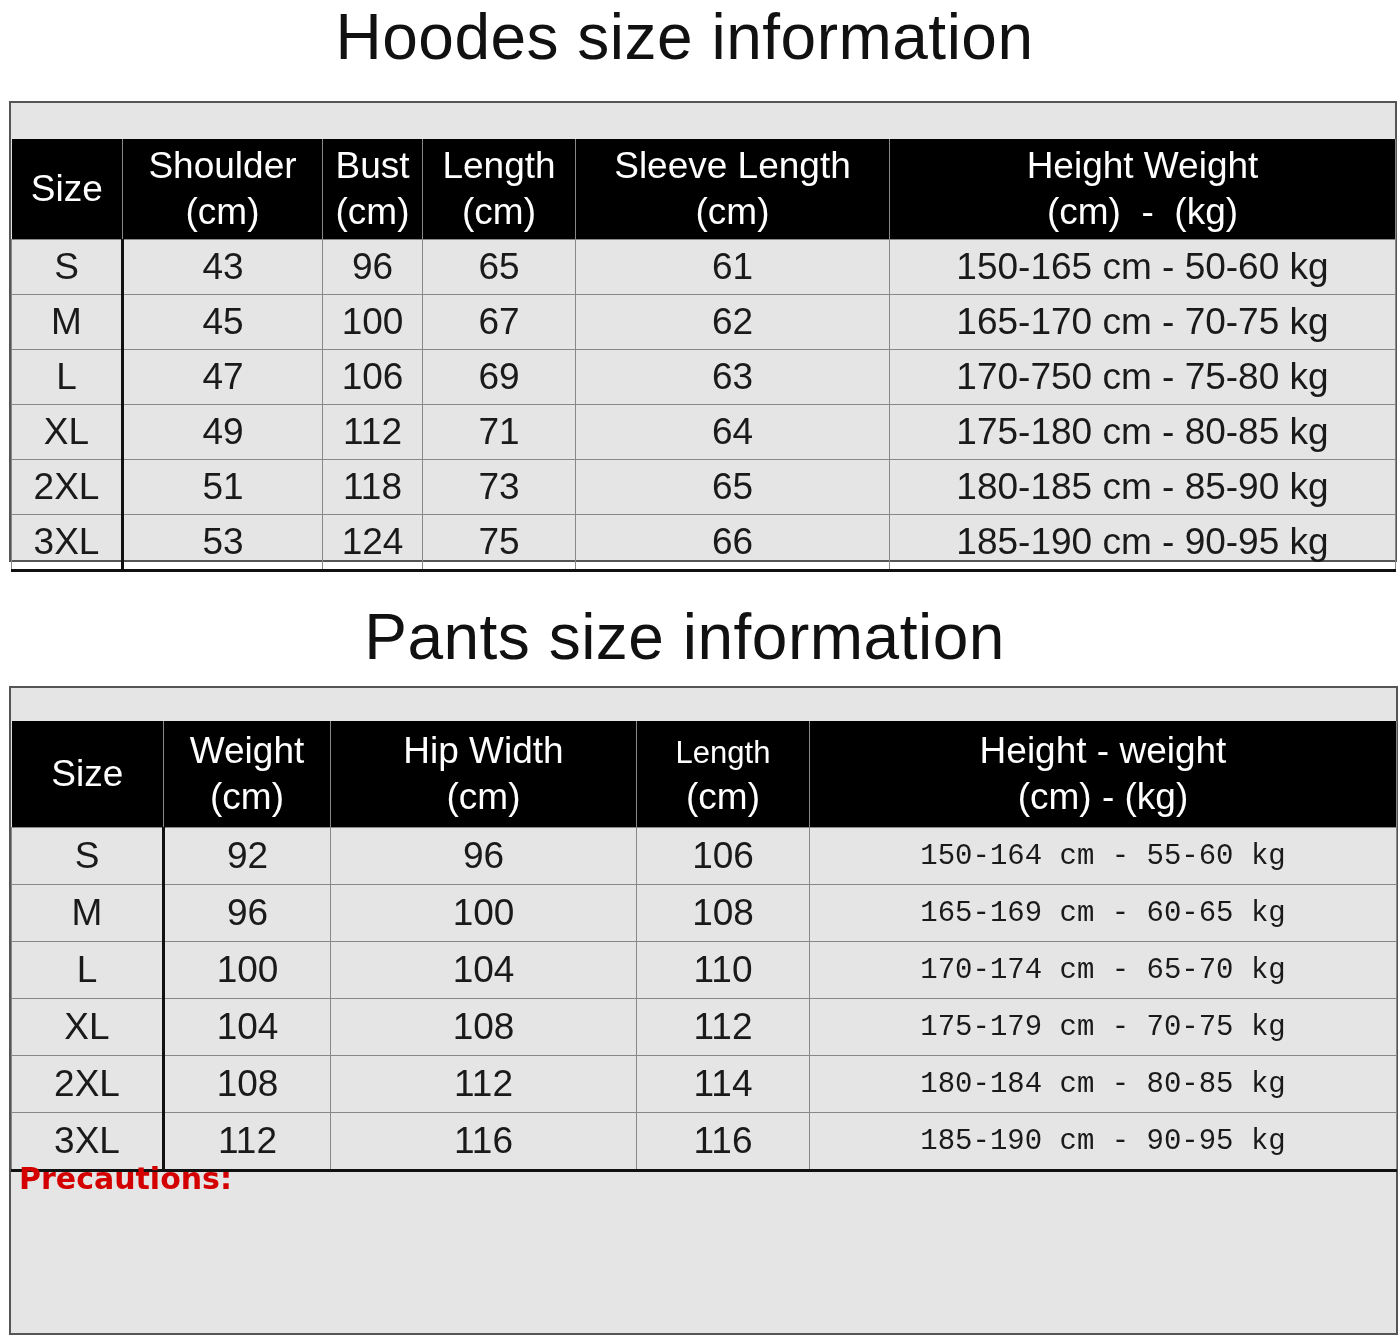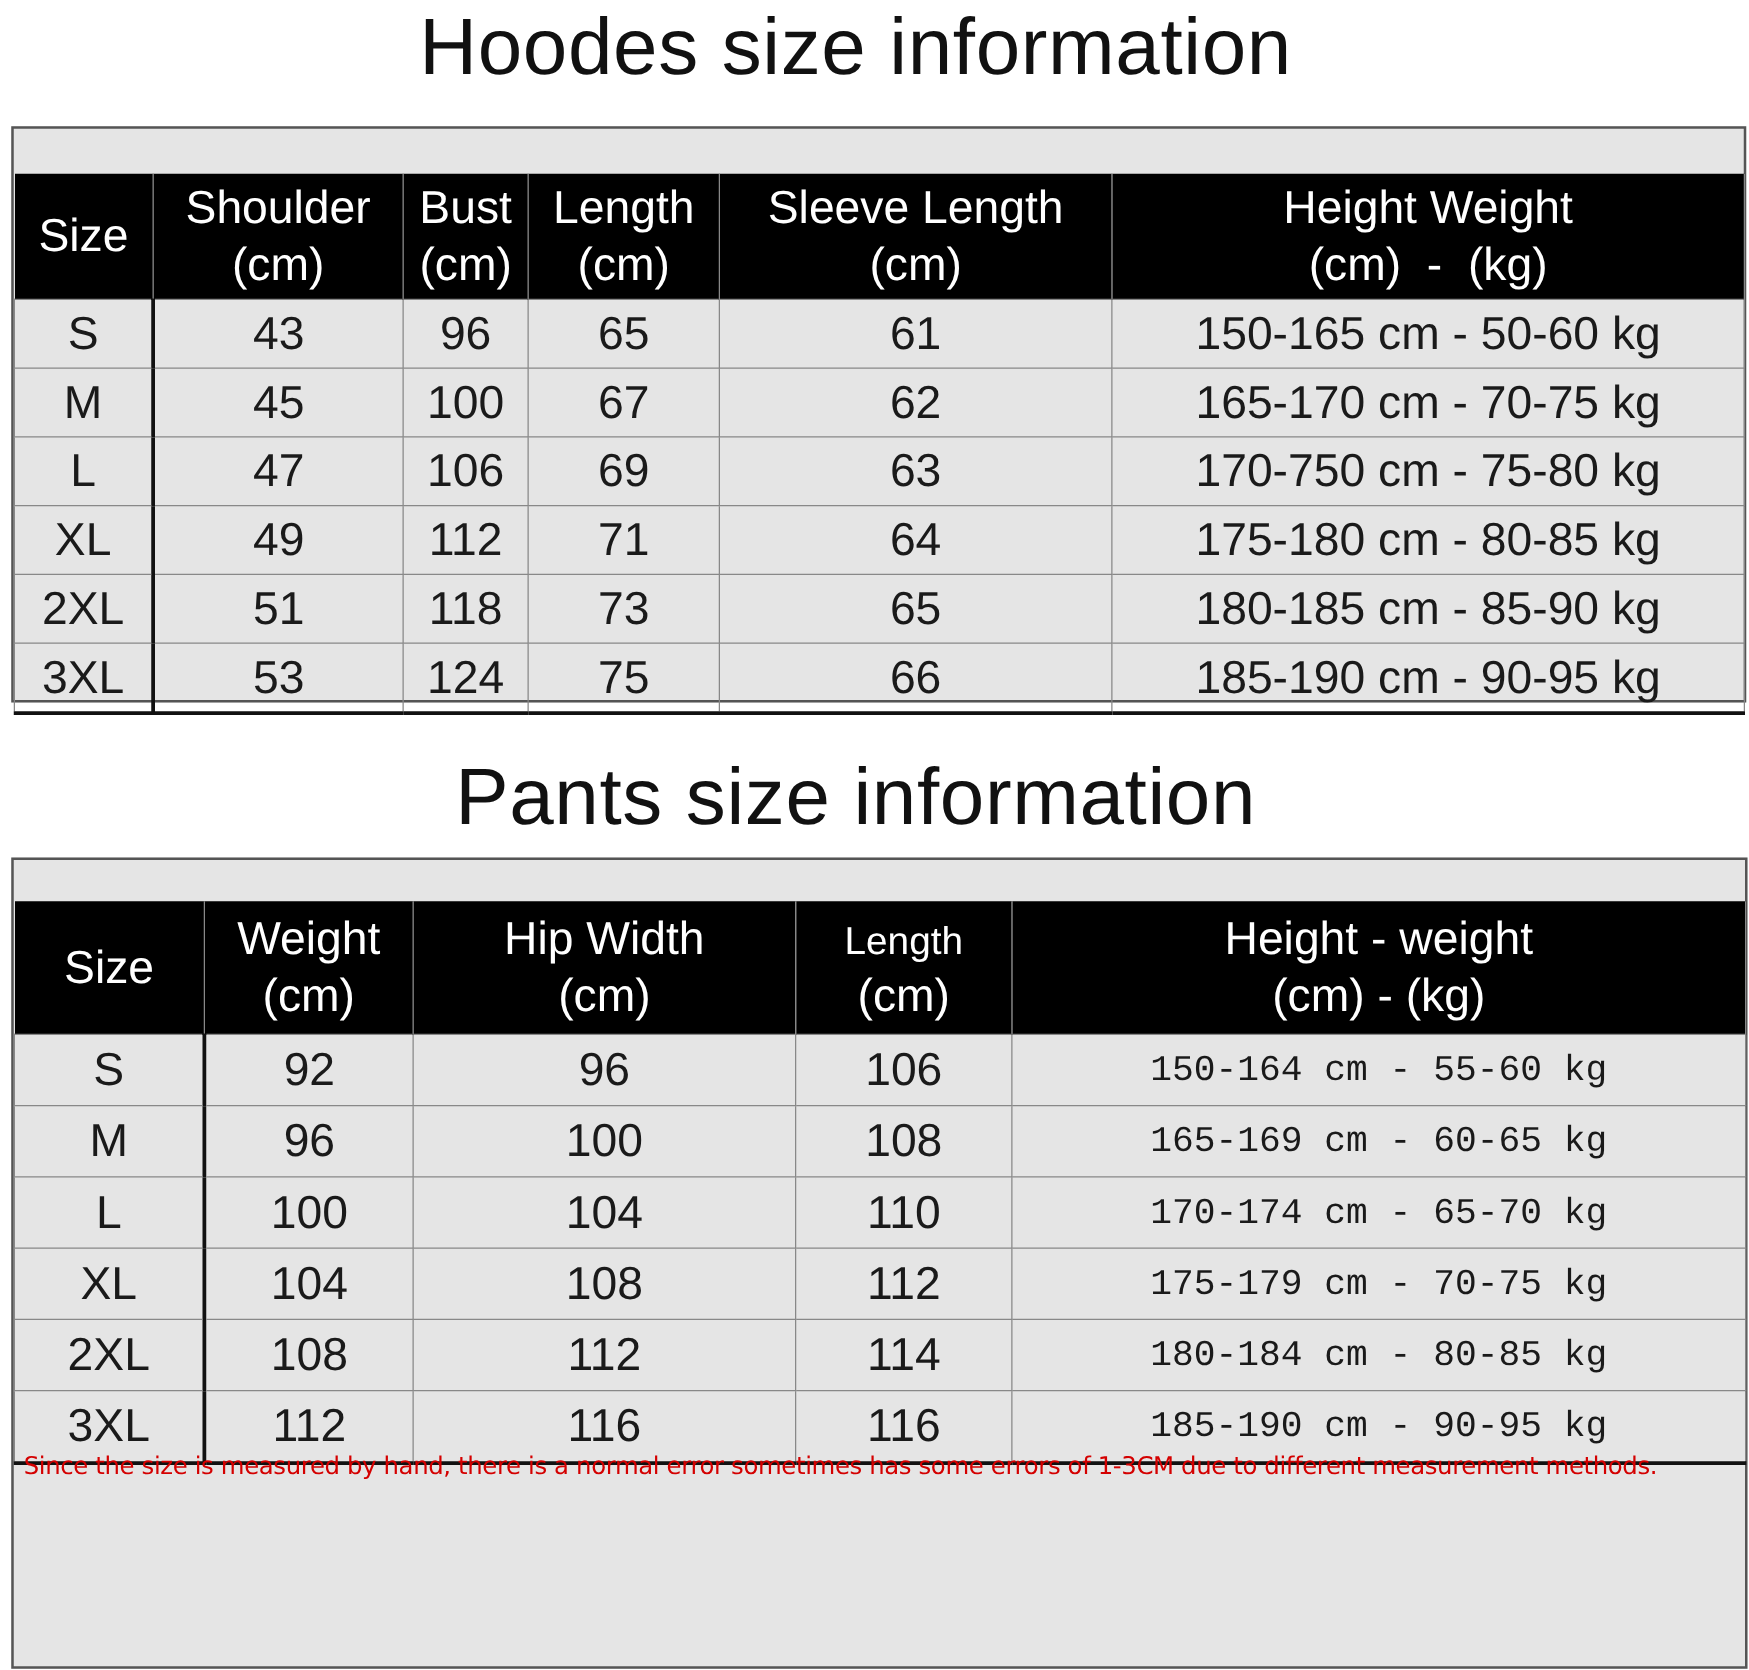--- a/index.html
+++ b/index.html
@@ -165,15 +165,15 @@
         <td class="size">3XL</td>
         <td>112</td>
         <td>116</td>
         <td>116</td>
         <td class="hw">185-190 cm - 90-95 kg</td>
       </tr>
     </tbody>
   </table>
 
   <div class="prec">
-    <p>Since the size is measured by hand, there is a normal error sometimes has some errors of 1-3CM due to different measurement methods.</p>
+    <h3>Precautions:</h3>
   </div>
 </div>
 
 </body></html>

